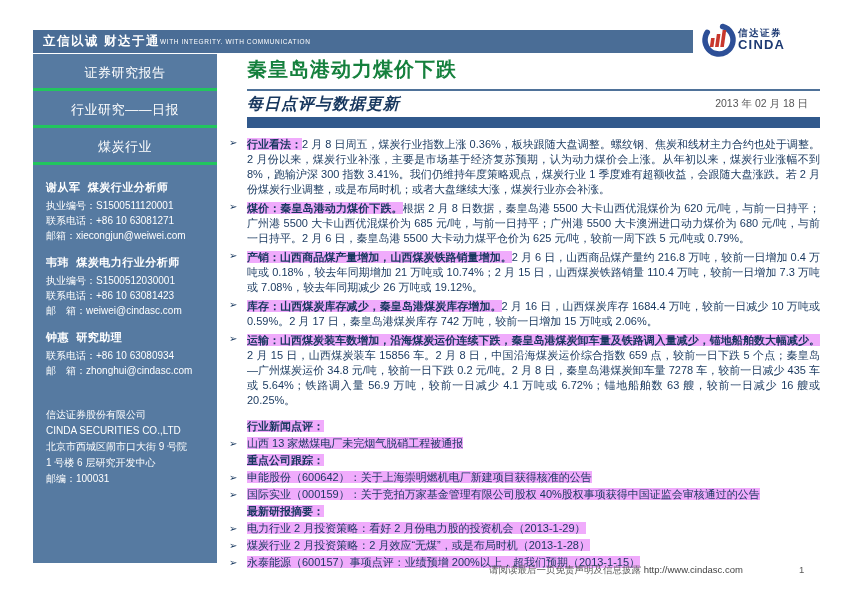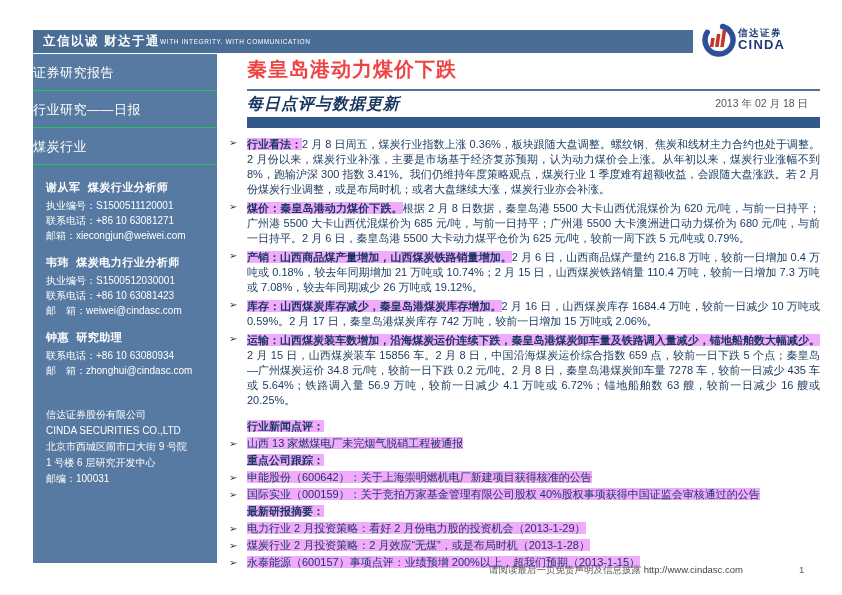--- a/index.html
+++ b/index.html
@@ -22,30 +22,30 @@
   .logo-text { display:flex; flex-direction:column; line-height:1.1; }
   .logo-text .cn { font-size:9.5px; font-weight:bold; color:#1d3a73; letter-spacing:1.5px; }
   .logo-text .en { font-size:13px; font-weight:bold; color:#1d3a73; letter-spacing:1.2px; }
   
   .sidebar {
     position:absolute; left:33px; top:54px; width:184px; height:509px;
     background:#567aa1; color:#fff;
   }
   .sb-h {
     height:37px; line-height:37px; padding-left:0; font-size:13px;
-    border-bottom:1px solid #22c55e; letter-spacing:0.5px;
+    border-bottom:3px solid #22c55e; letter-spacing:0.5px;text-align:center;
   }
   .sb-body { padding:15px 8px 0 13px; }
   .analyst { margin-bottom:12px; }
   .a-name { font-weight:bold; font-size:11px; margin-bottom:3px; letter-spacing:0.5px; }
   .a-line { font-size:10px; line-height:15px; white-space:nowrap; }
   .company { margin-top:29px; font-size:10px; line-height:16px; }
   
   .content { position:absolute; left:247px; top:56px; width:573px; color:#17375e; }
-  .title { margin:0; font-size:20px; line-height:26px; font-weight:bold; color:#ef4444; letter-spacing:1px; }
+  .title { margin:0; font-size:20px; line-height:26px; font-weight:bold; color:#15803d; letter-spacing:1px; }
   .rule { margin-top:7px; height:2px; background:#4f7299; }
   .subrow { display:flex; justify-content:space-between; align-items:center; height:26px; }
   .subtitle { font-size:16px; font-weight:bold; font-style:italic; letter-spacing:1px; }
   .date { font-size:10.5px; color:#555; margin-right:12px; }
   .band { height:11px; background:#31598c; }
   .bullets { margin-top:9px; }
   .bullet { position:relative; margin-bottom:4px; }
   .arrow { position:absolute; left:-18px; top:0; font-size:10px; color:#17375e; }
   .bullet p { margin:0; font-size:11px; line-height:15px; text-align:justify; }
   .hl { background:#f0abfc; }

